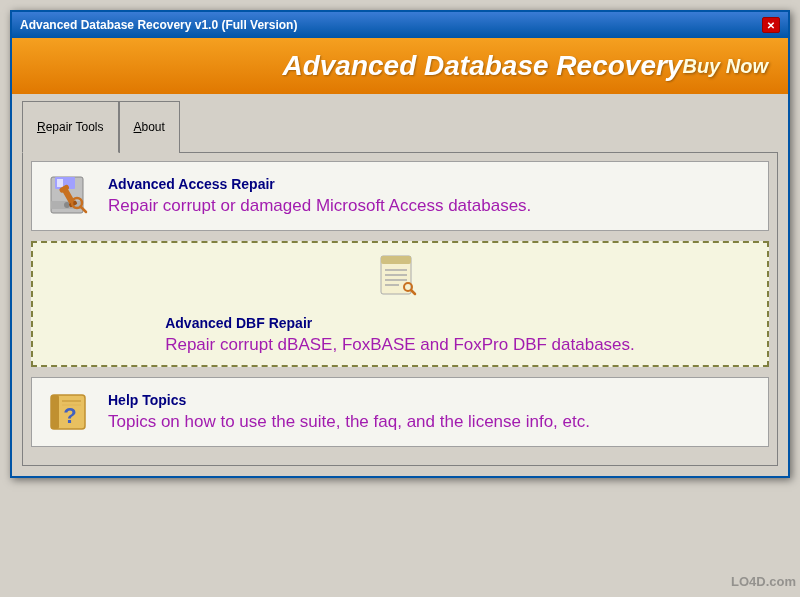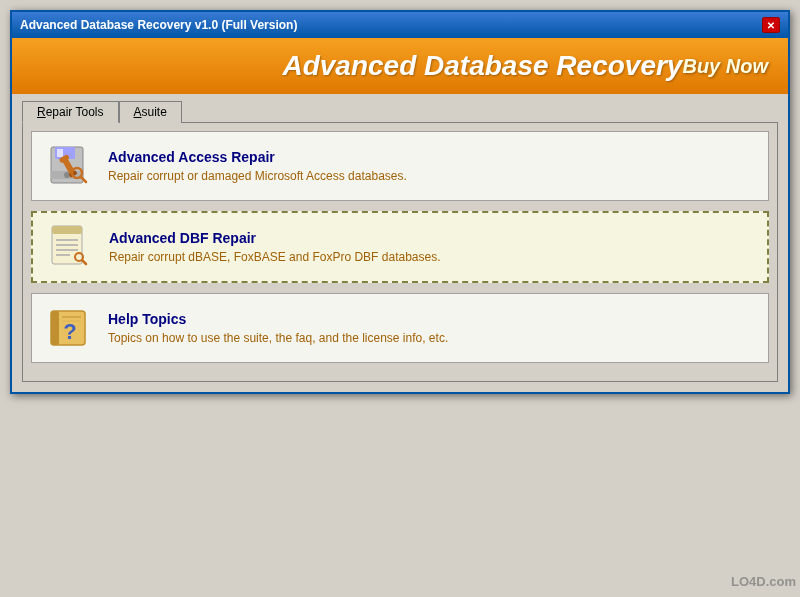--- a/index.html
+++ b/index.html
@@ -87,21 +87,21 @@
       background: #d4d0c8;
       padding: 6px 10px 0 10px;
       display: flex;
       gap: 0;
     }
 
     .tab {
       background: #d4d0c8;
       border: 1px solid #808080;
       border-bottom: none;
-      padding: 3px 14px;
+      padding: 18px 14px;
       font-size: 12px;
       cursor: pointer;
       position: relative;
       top: 1px;
     }
 
     .tab.active {
       background: #d4d0c8;
       border-bottom: 1px solid #d4d0c8;
       z-index: 2;
@@ -128,20 +128,21 @@
       padding: 10px 14px;
       display: flex;
       align-items: center;
       gap: 14px;
       cursor: pointer;
     }
 
     .tool-item.selected {
       border: 2px dashed #808040;
       background: #f5f5e0;
+      flex-direction: column;
     }
 
     .tool-icon {
       width: 48px;
       height: 48px;
       flex-shrink: 0;
       display: flex;
       align-items: center;
       justify-content: center;
     }
@@ -151,22 +152,22 @@
     }
 
     .tool-title {
       font-size: 14px;
       font-weight: bold;
       color: #000080;
       margin-bottom: 4px;
     }
 
     .tool-desc {
-      font-size: 12px;
-      color: #a16207;
+      font-size: 17px;
+      color: #a21caf;
     }
 
     
     .watermark {
       position: fixed;
       bottom: 8px;
       right: 4px;
       opacity: 0.5;
       font-size: 13px;
       color: #555;
@@ -188,21 +189,21 @@
   <div class="app-header">
     <span class="app-title">Advanced Database Recovery</span>
     <span class="buy-now">Buy Now</span>
   </div>
 
   <div class="tab-area">
     <div class="tab active">
       <span class="tab-underline">R</span><span>epair Tools</span>
     </div>
     <div class="tab">
-      <span class="tab-underline">A</span><span>suite</span>
+      <span class="tab-underline">A</span><span>bout</span>
     </div>
   </div>
 
   <div class="content-panel">
 
     <div class="tool-item">
       <div class="tool-icon">
 
         <svg width="46" height="46" viewBox="0 0 46 46">
 

